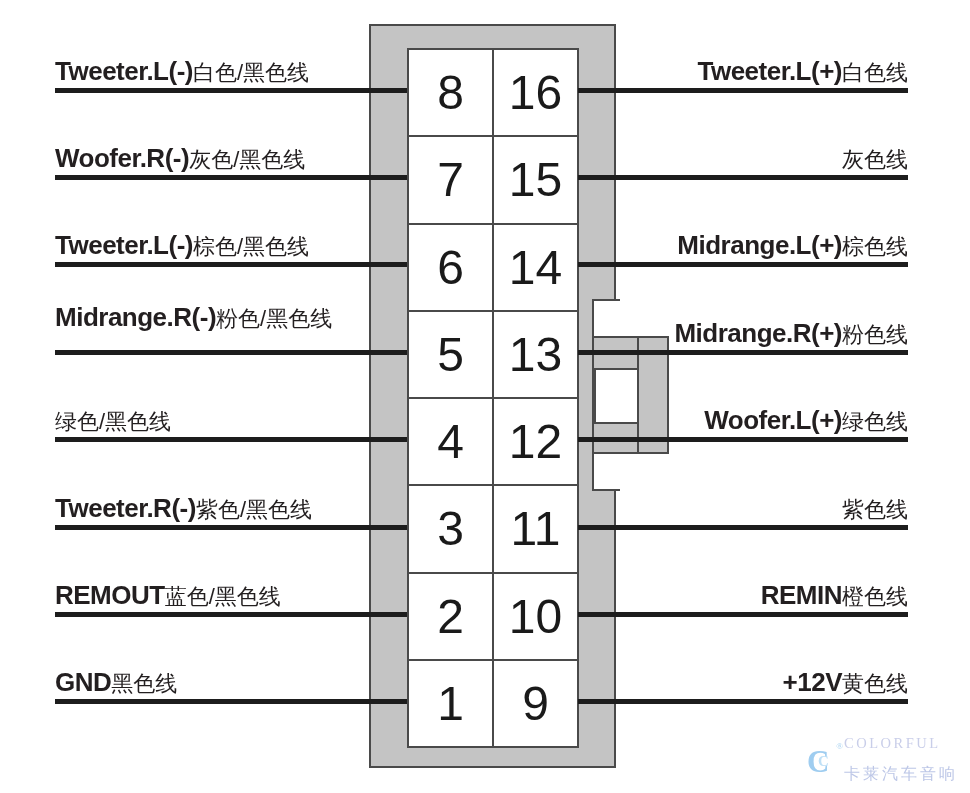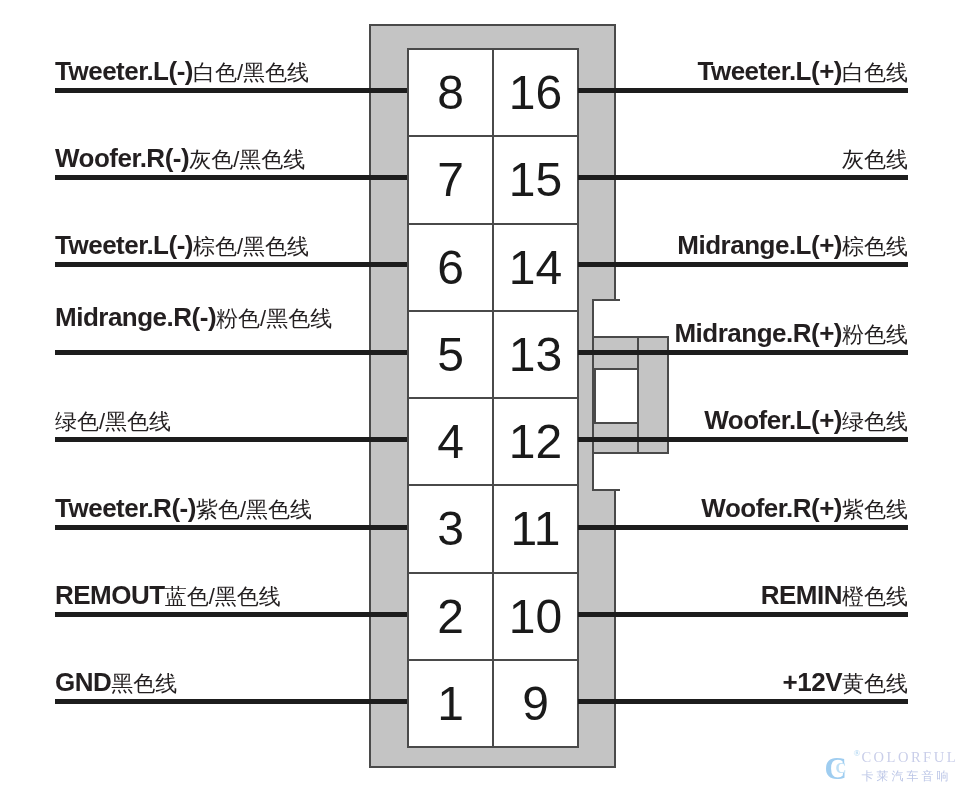--- a/index.html
+++ b/index.html
@@ -60,23 +60,23 @@
   .wm-logo .big-c{
     position:absolute;left:0;top:0;font-size:31px;font-weight:700;color:#9fcdf0;
     font-family:"Liberation Serif",serif;
   }
   .wm-logo .small-c{
     position:absolute;left:11px;top:9px;font-size:15px;font-weight:700;color:#bfe0f6;
   }
   .wm-logo .reg{
     position:absolute;right:-6px;top:-3px;font-size:9px;color:#a9d2f0;
   }
-  .wm-text{display:flex;flex-direction:column;align-items:flex-start;gap:2px;}
+  .wm-text{display:flex;flex-direction:column;align-items:flex-start;gap:12px;}
   .wm-brand{font-size:14.5px;letter-spacing:2.5px;color:#c9cee9;}
-  .wm-brand-zh{font-size:12px;letter-spacing:3px;color:#bdc7e7;text-align:center;}
+  .wm-brand-zh{font-size:16px;letter-spacing:3px;color:#bdc7e7;text-align:center;}
 </style>
 </head>
 <body>
 
 <div class="canvas">
 
   <div class="shell"></div>
   <div class="notch"></div>
   <div class="latch"></div>
   <div class="latch-window"></div>
@@ -164,21 +164,20 @@
   </div>
   <div class="lbl right" style="top:310px">
     <span class="en">Midrange.R(+)</span>
       <span class="cn">粉色线</span>
   </div>
   <div class="lbl right" style="top:397px">
     <span class="en">Woofer.L(+)</span>
       <span class="cn">绿色线</span>
   </div>
   <div class="lbl right" style="top:485px">
-    <span class="en">Woofer.R(+)</span>
       <span class="cn">紫色线</span>
   </div>
   <div class="lbl right" style="top:572px">
     <span class="en">REMIN</span>
       <span class="cn">橙色线</span>
   </div>
   <div class="lbl right" style="top:659px">
     <span class="en">+12V</span>
       <span class="cn">黄色线</span>
   </div>

